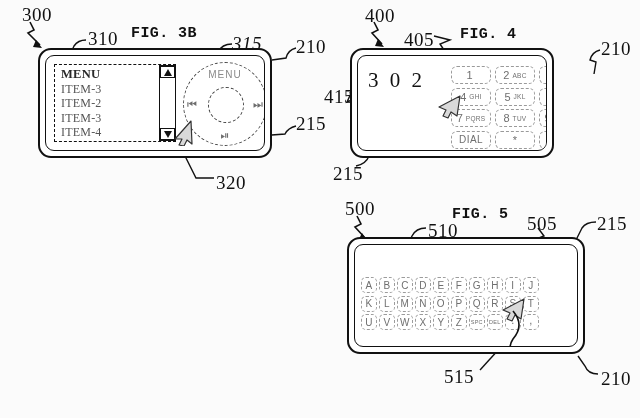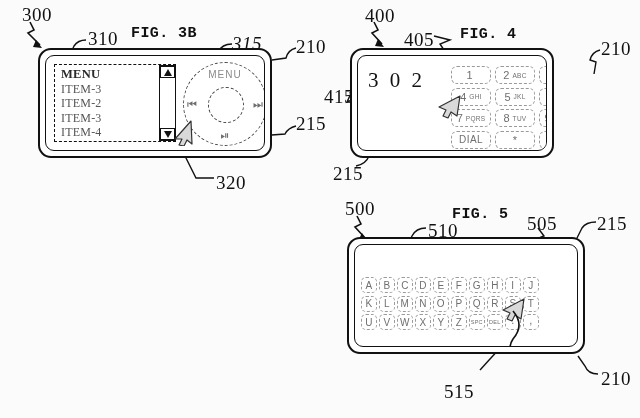--- a/index.html
+++ b/index.html
@@ -403,21 +403,21 @@
   <svg class="lead" style="left:0;top:0;width:640px;height:300px;">
     <path d="M538 228 L544 236 L536 239 L528 252" stroke="#111" stroke-width="1.4" fill="none"></path>
     <path d="M532 246 L526 256 L535 255 Z" fill="#111"></path>
   </svg>
 
   <div class="ref" style="left:597px;top:213px;">215</div>
   <svg class="lead" style="left:0;top:0;width:640px;height:300px;">
     <path d="M596 222 Q586 222 582 228 L572 248" stroke="#111" stroke-width="1.4" fill="none"></path>
   </svg>
 
-  <div class="ref" style="left:444px;top:366px;margin-top:15px;">515</div>
+  <div class="ref" style="left:444px;top:366px;">515</div>
   <svg class="lead" style="left:0;top:0;width:640px;height:400px;">
     <path d="M480 370 L500 348" stroke="#111" stroke-width="1.4" fill="none"></path>
   </svg>
 
   <div class="ref" style="left:601px;top:368px;">210</div>
   <svg class="lead" style="left:0;top:0;width:640px;height:400px;">
     <path d="M598 374 Q588 374 585 366 L578 356" stroke="#111" stroke-width="1.4" fill="none"></path>
   </svg>
 
   <div class="device" style="left:347px;top:237px;width:238px;height:117px;">

